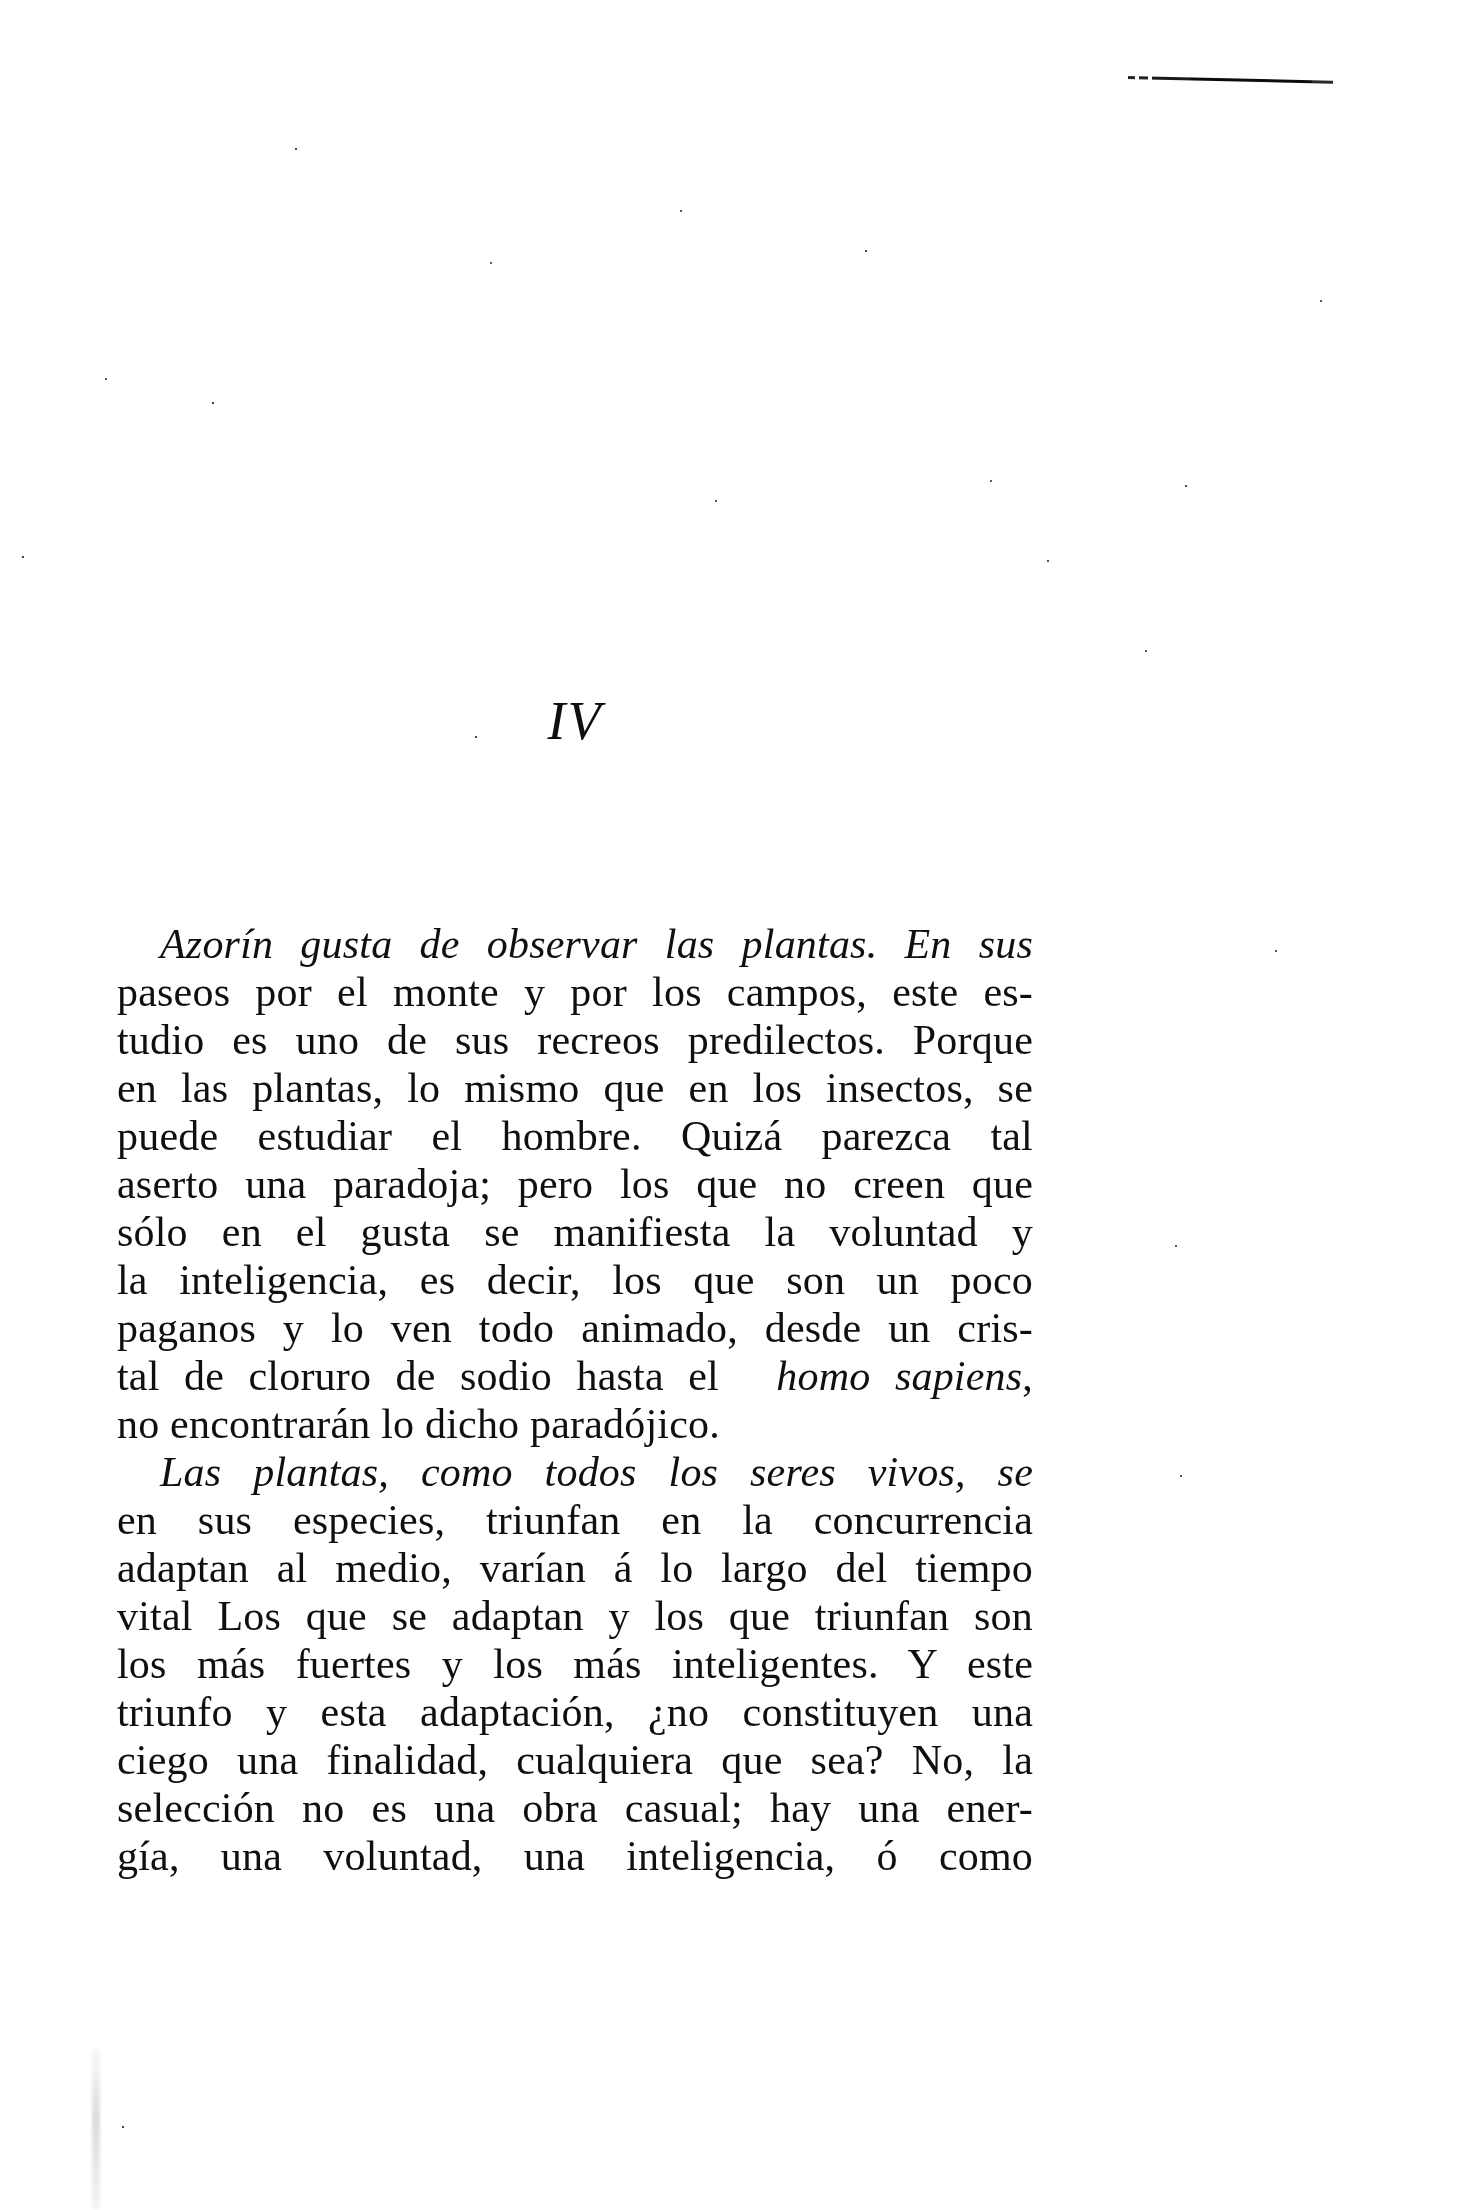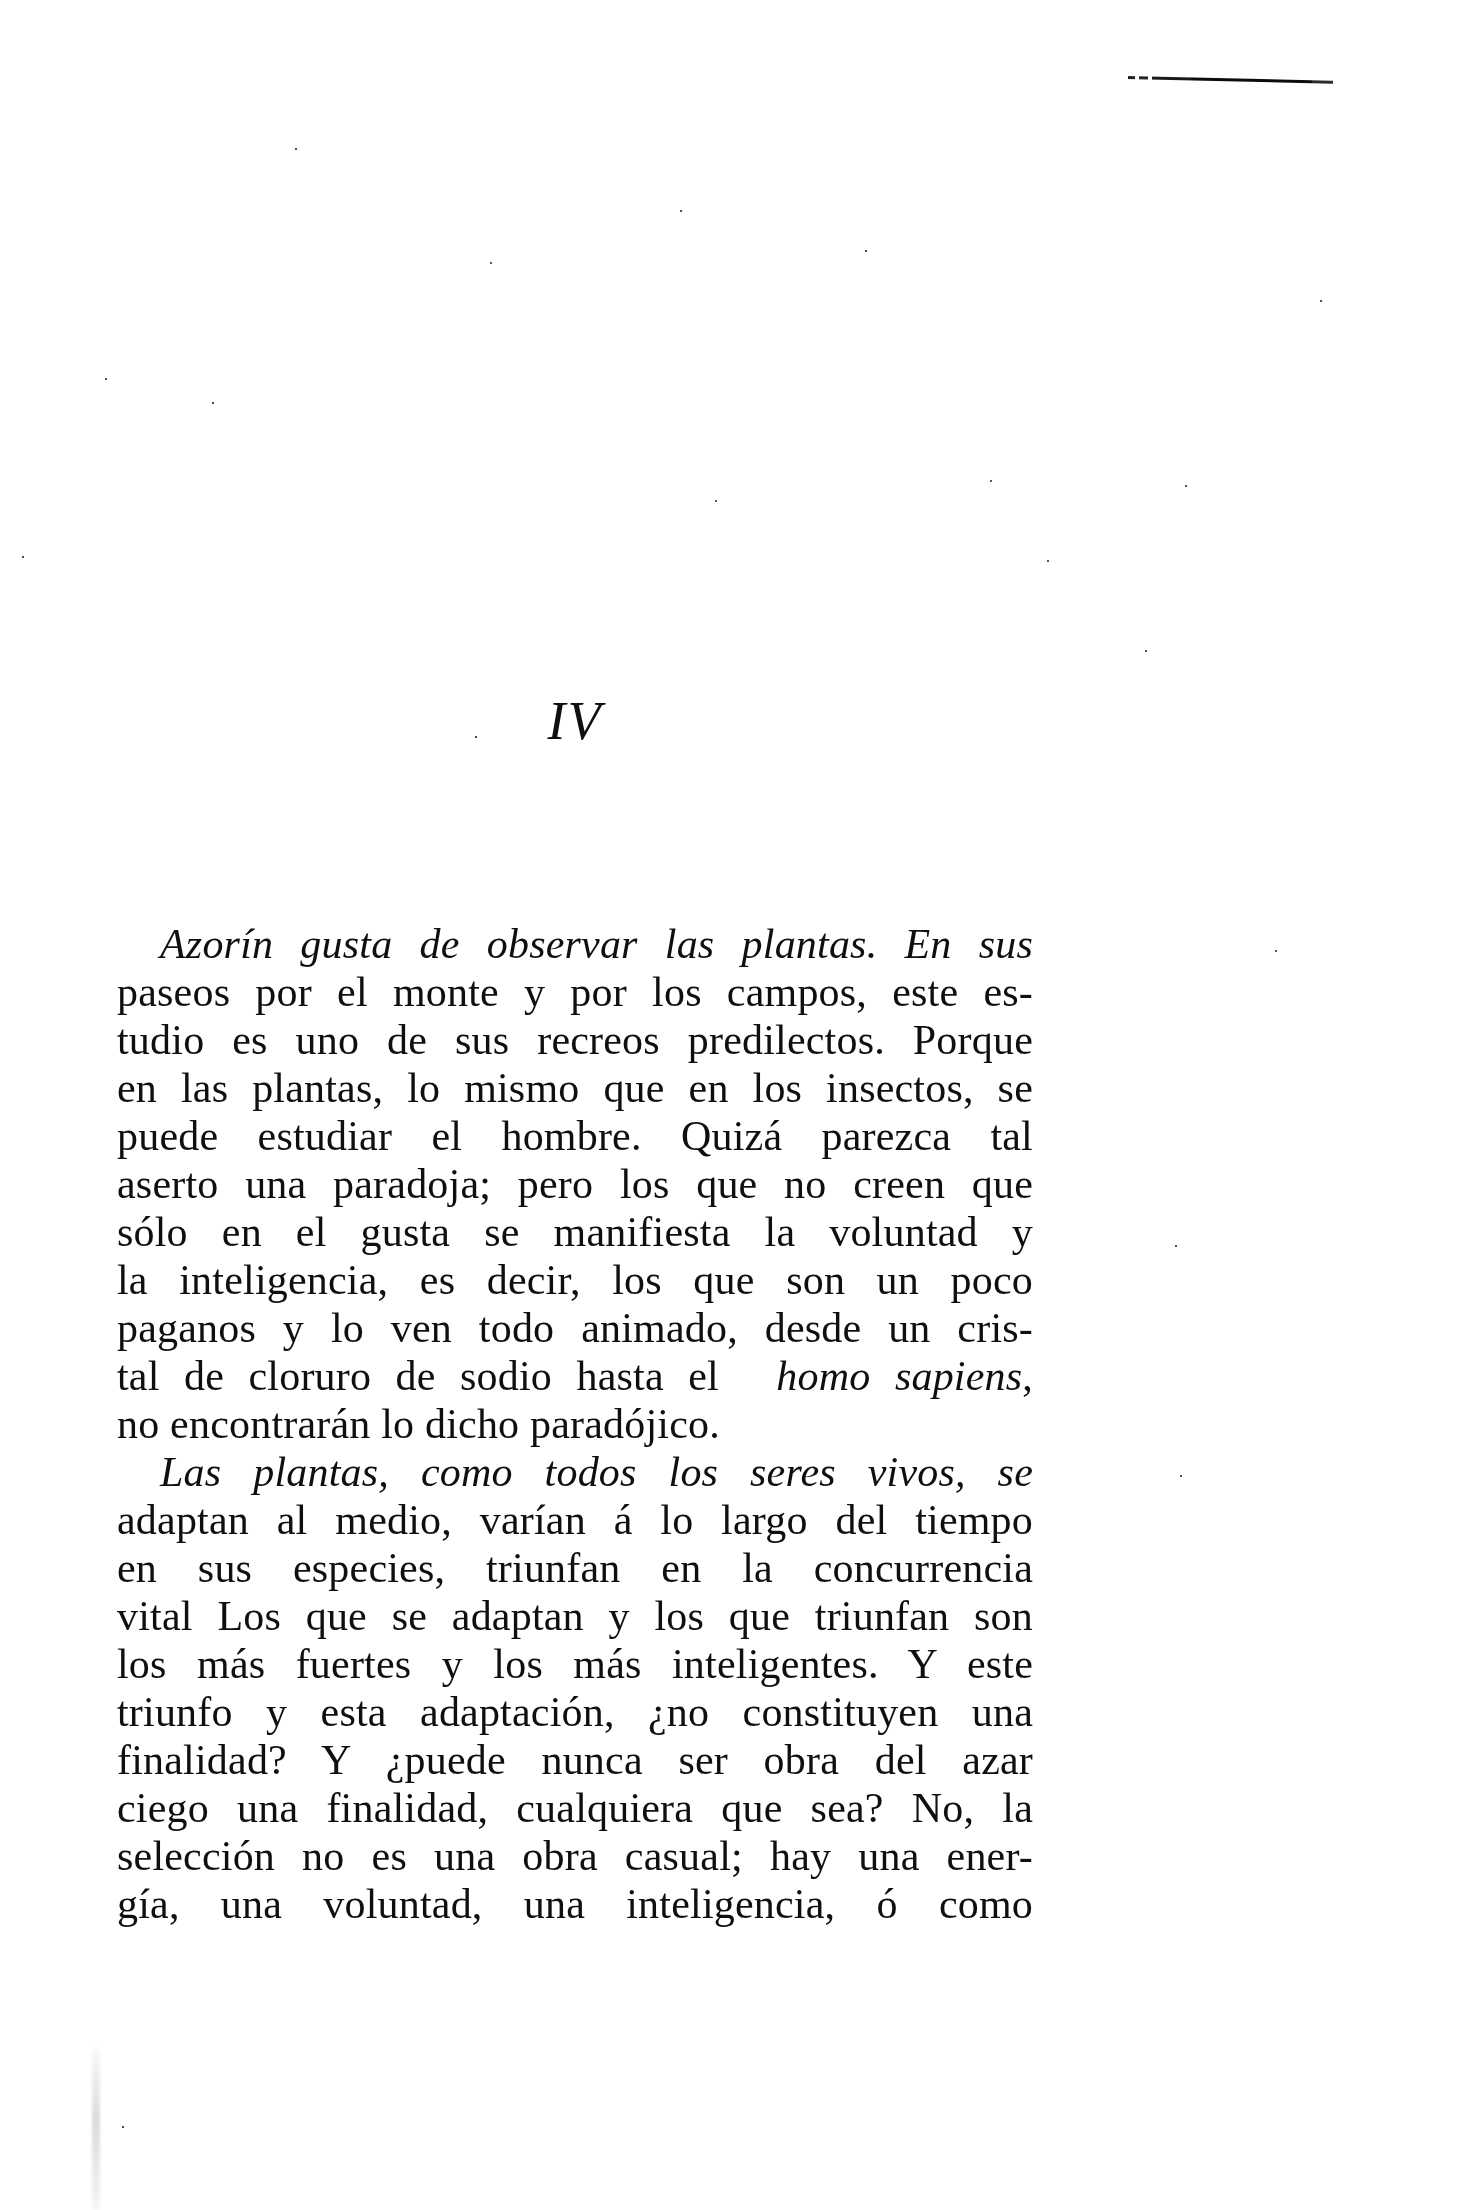--- a/index.html
+++ b/index.html
@@ -128,26 +128,25 @@
       <p class="line">aserto una paradoja; pero los que no creen que</p>
       <p class="line">sólo en el gusta se manifiesta la voluntad y</p>
       <p class="line">la inteligencia, es decir, los que son un poco</p>
       <p class="line">paganos y lo ven todo animado, desde un cris-</p>
       <p class="line"><span>tal de cloruro de sodio hasta el </span><em>homo sapiens</em><span>,</span></p>
       <p class="line nojust">no encontrarán lo dicho paradójico.</p>
     </div>
 
     <div>
       <p class="line indent">Las plantas, como todos los seres vivos, se</p>
+      <p class="line">en sus especies, triunfan en la concurrencia</p>
       <p class="line">adaptan al medio, varían á lo largo del tiempo</p>
-      <p class="line">en sus especies, triunfan en la concurrencia</p>
       <p class="line">vital Los que se adaptan y los que triunfan son</p>
       <p class="line">los más fuertes y los más inteligentes. Y este</p>
       <p class="line">triunfo y esta adaptación, ¿no constituyen una</p>
-      <p class="line">finalidad? Y ¿puede nunca ser obra del azar</p>
       <p class="line">ciego una finalidad, cualquiera que sea? No, la</p>
       <p class="line">selección no es una obra casual; hay una ener-</p>
       <p class="line">gía, una voluntad, una inteligencia, ó como</p>
     </div>
 
   </div>
 
   <div class="edge-shadow"></div>
 
 </div>

